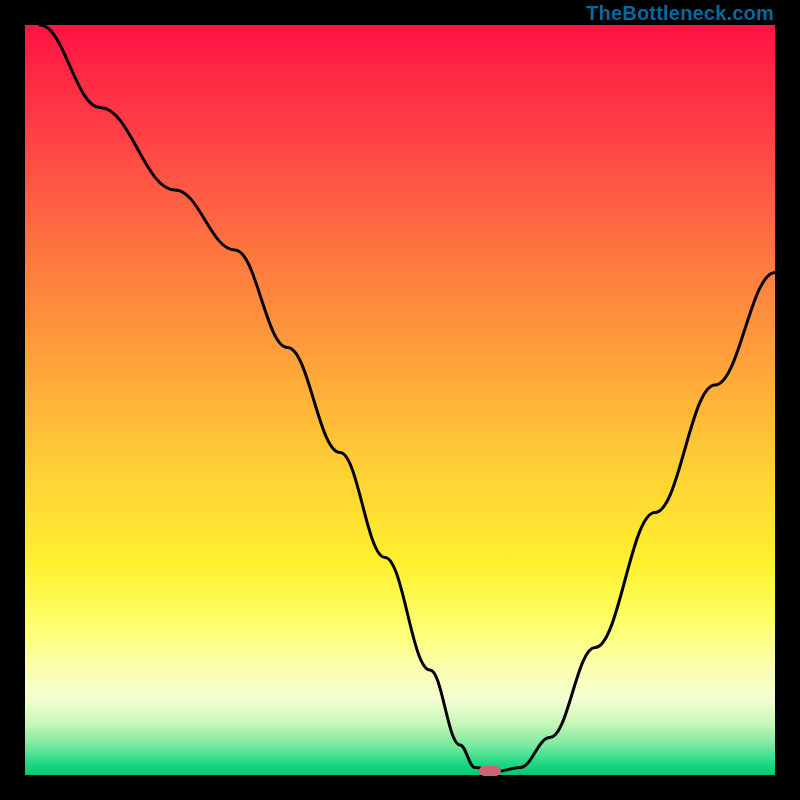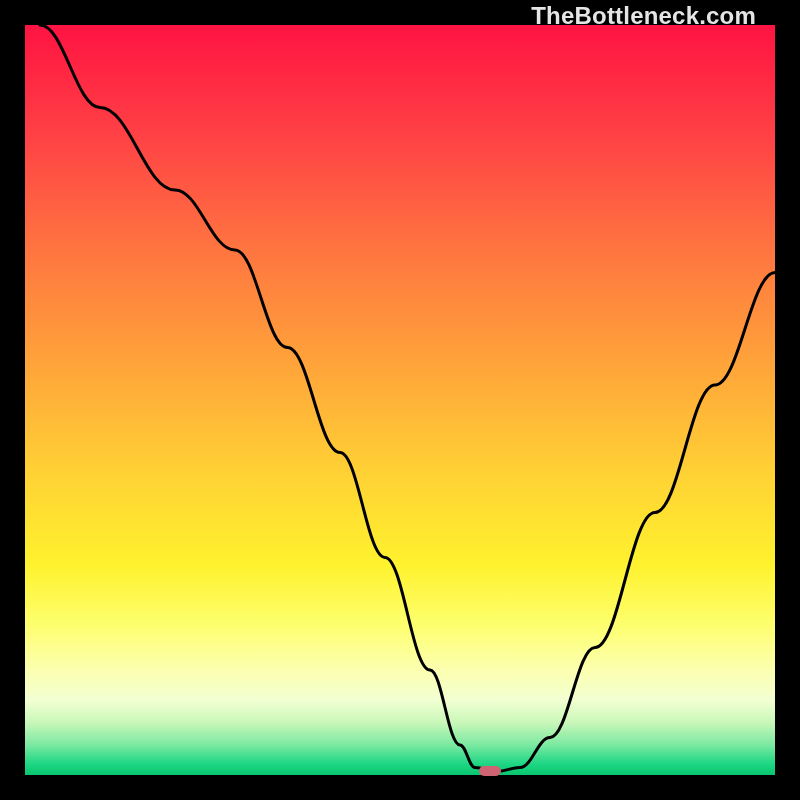--- a/index.html
+++ b/index.html
@@ -19,24 +19,24 @@
     background: #000;
   }
   .gradient {
     position: absolute;
     left: 0; top: 0;
     width: 100%; height: 100%;
   }
   .watermark {
     position: absolute;
     top: 2px;
-    right: 44px;
-    color: #e5e5e5;
+    right: 26px;
+    color: #0369a1;
     font-family: Arial, Helvetica, sans-serif;
-    font-size: 24px;
+    font-size: 20px;
     font-weight: 600;
     letter-spacing: 0.2px;
   }
   svg.curve {
     position: absolute;
     left: 0; top: 0;
     width: 100%; height: 100%;
     pointer-events: none;
   }
   .marker {

